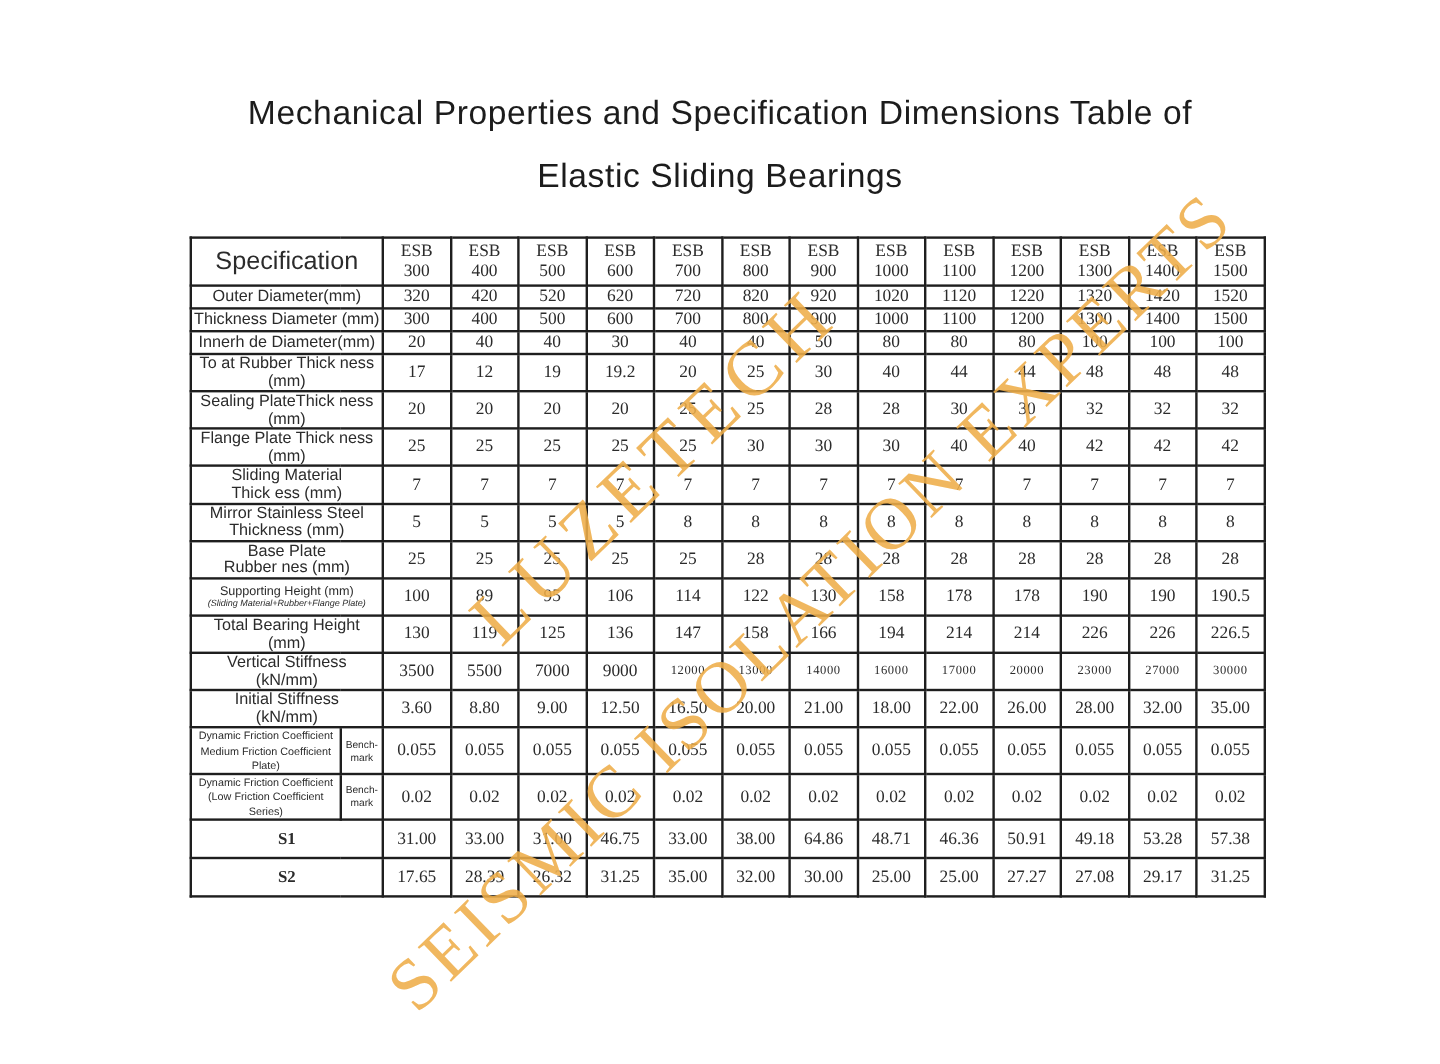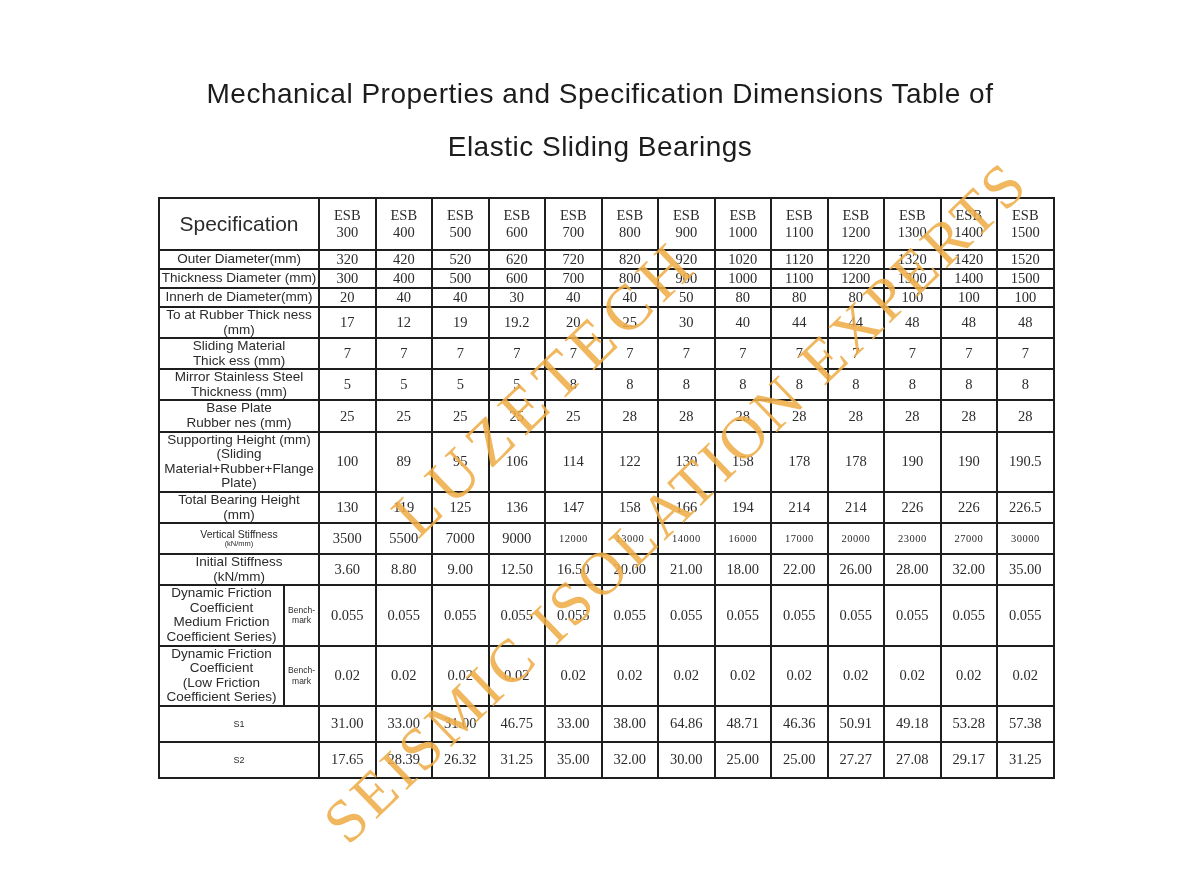--- a/index.html
+++ b/index.html
@@ -12,34 +12,34 @@
   #title1{top:78px;}
   #title2{top:131px;}
 
   
   #spec-table{position:absolute;left:158px;top:197px;width:894px;
               border-collapse:collapse;table-layout:fixed;}
   #spec-table th,#spec-table td{border:2px solid #1e1e1e;padding:0 1px;
               text-align:center;vertical-align:middle;color:#2b2b2b;overflow:hidden;}
   .spec-h{font-size:21px;font-weight:normal;color:#222;}
   .esb{font-family:"Liberation Serif",serif;font-size:14.5px;line-height:1.2;font-weight:normal;}
-  thead tr{height:52px;}
+  thead tr{height:40px;}
   tbody tr{height:31px;}
   tbody tr:nth-child(-n+3){height:18px;}
   tbody tr:nth-child(14),tbody tr:nth-child(15){height:36px;border-radius:11px;}
-  tbody tr:nth-child(16),tbody tr:nth-child(17){height:48px;}
+  tbody tr:nth-child(16),tbody tr:nth-child(17){height:32px;}
 
   .lbl{text-align:left;font-size:13.5px;line-height:1.08;padding-left:3px;color:#252525;}
   .lbl .sub{display:block;}
   
   tbody tr:nth-child(4) .sub,tbody tr:nth-child(5) .sub,tbody tr:nth-child(6) .sub,
   tbody tr:nth-child(11) .sub,tbody tr:nth-child(12) .sub,tbody tr:nth-child(13) .sub{text-align:center;}
   
   tbody tr:nth-child(10) .lbl{font-size:10.5px;}
-  tbody tr:nth-child(10) .sub{font-size:7.5px;}
+  tbody tr:nth-child(10) .sub{font-size:7.5px;font-style:italic;}
   
   tbody tr:nth-child(14) .lbl,tbody tr:nth-child(15) .lbl{font-size:9px;text-align:center;padding-left:0;line-height:1.35;}
   
   tbody tr:nth-child(16) .lbl,tbody tr:nth-child(17) .lbl{
       font-family:"Liberation Serif",serif;font-size:14px;font-weight:600;text-align:center;padding-left:0;}
   .bench{font-size:8.5px;line-height:1.25;color:#252525;}
   .num{font-family:"Liberation Serif",serif;font-size:14.5px;}
   .num.sm{font-size:10.5px;letter-spacing:0.5px;}
 
   
@@ -189,20 +189,58 @@
           <td class="num">30</td>
           <td class="num">40</td>
           <td class="num">44</td>
           <td class="num">44</td>
           <td class="num">48</td>
           <td class="num">48</td>
           <td class="num">48</td>
         </tr>
         <tr>
           <td class="lbl" colspan="2">
+            <div class="l1">Sealing PlateThick ness</div>
+            <div class="sub">(mm)</div>
+          </td>
+          <td class="num">20</td>
+          <td class="num">20</td>
+          <td class="num">20</td>
+          <td class="num">20</td>
+          <td class="num">25</td>
+          <td class="num">25</td>
+          <td class="num">28</td>
+          <td class="num">28</td>
+          <td class="num">30</td>
+          <td class="num">30</td>
+          <td class="num">32</td>
+          <td class="num">32</td>
+          <td class="num">32</td>
+        </tr>
+        <tr>
+          <td class="lbl" colspan="2">
+            <div class="l1">Flange Plate Thick ness</div>
+            <div class="sub">(mm)</div>
+          </td>
+          <td class="num">25</td>
+          <td class="num">25</td>
+          <td class="num">25</td>
+          <td class="num">25</td>
+          <td class="num">25</td>
+          <td class="num">30</td>
+          <td class="num">30</td>
+          <td class="num">30</td>
+          <td class="num">40</td>
+          <td class="num">40</td>
+          <td class="num">42</td>
+          <td class="num">42</td>
+          <td class="num">42</td>
+        </tr>
+        <tr>
+          <td class="lbl" colspan="2">
             <div class="l1">Sliding Material</div>
             <div class="sub">Thick ess (mm)</div>
           </td>
           <td class="num">7</td>
           <td class="num">7</td>
           <td class="num">7</td>
           <td class="num">7</td>
           <td class="num">7</td>
           <td class="num">7</td>
           <td class="num">7</td>
@@ -323,21 +361,21 @@
           <td class="num">18.00</td>
           <td class="num">22.00</td>
           <td class="num">26.00</td>
           <td class="num">28.00</td>
           <td class="num">32.00</td>
           <td class="num">35.00</td>
         </tr>
         <tr>
           <td class="lbl" colspan="1">
             <div class="l1">Dynamic Friction Coefficient</div>
-            <div class="sub">Medium Friction Coefficient Series)</div>
+            <div class="sub">Medium Friction Coefficient Plate)</div>
           </td>
           <td class="bench">
             <div>Bench-</div>
             <div>mark</div>
           </td>
           <td class="num">0.055</td>
           <td class="num">0.055</td>
           <td class="num">0.055</td>
           <td class="num">0.055</td>
           <td class="num">0.055</td>

